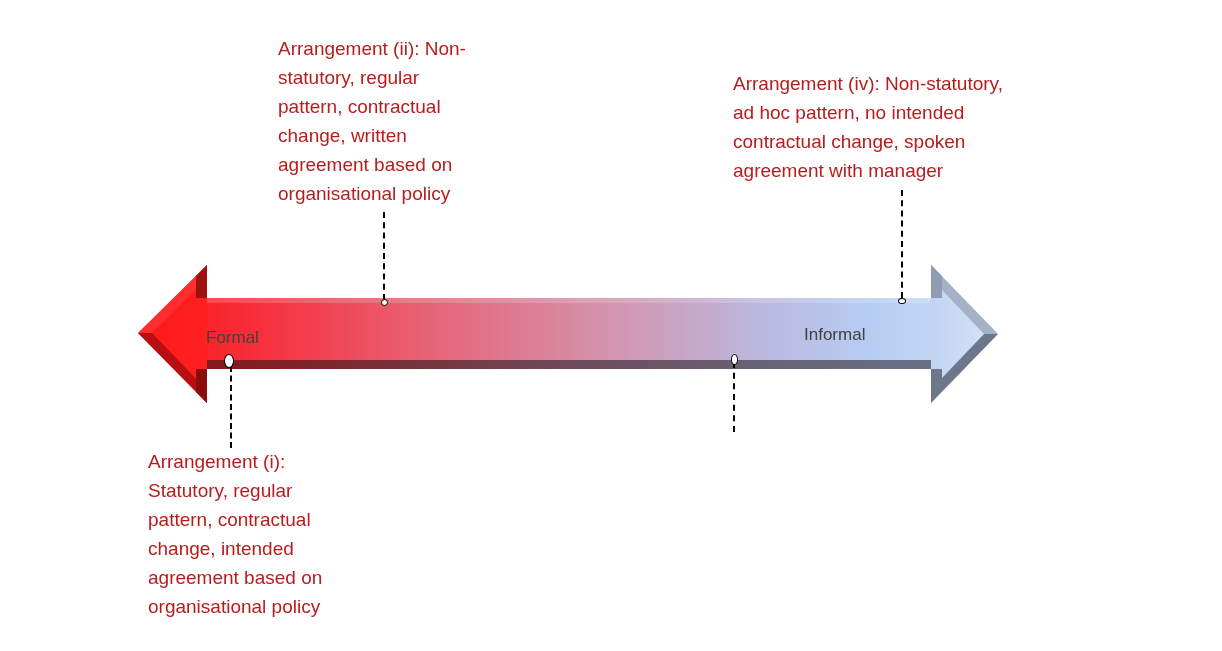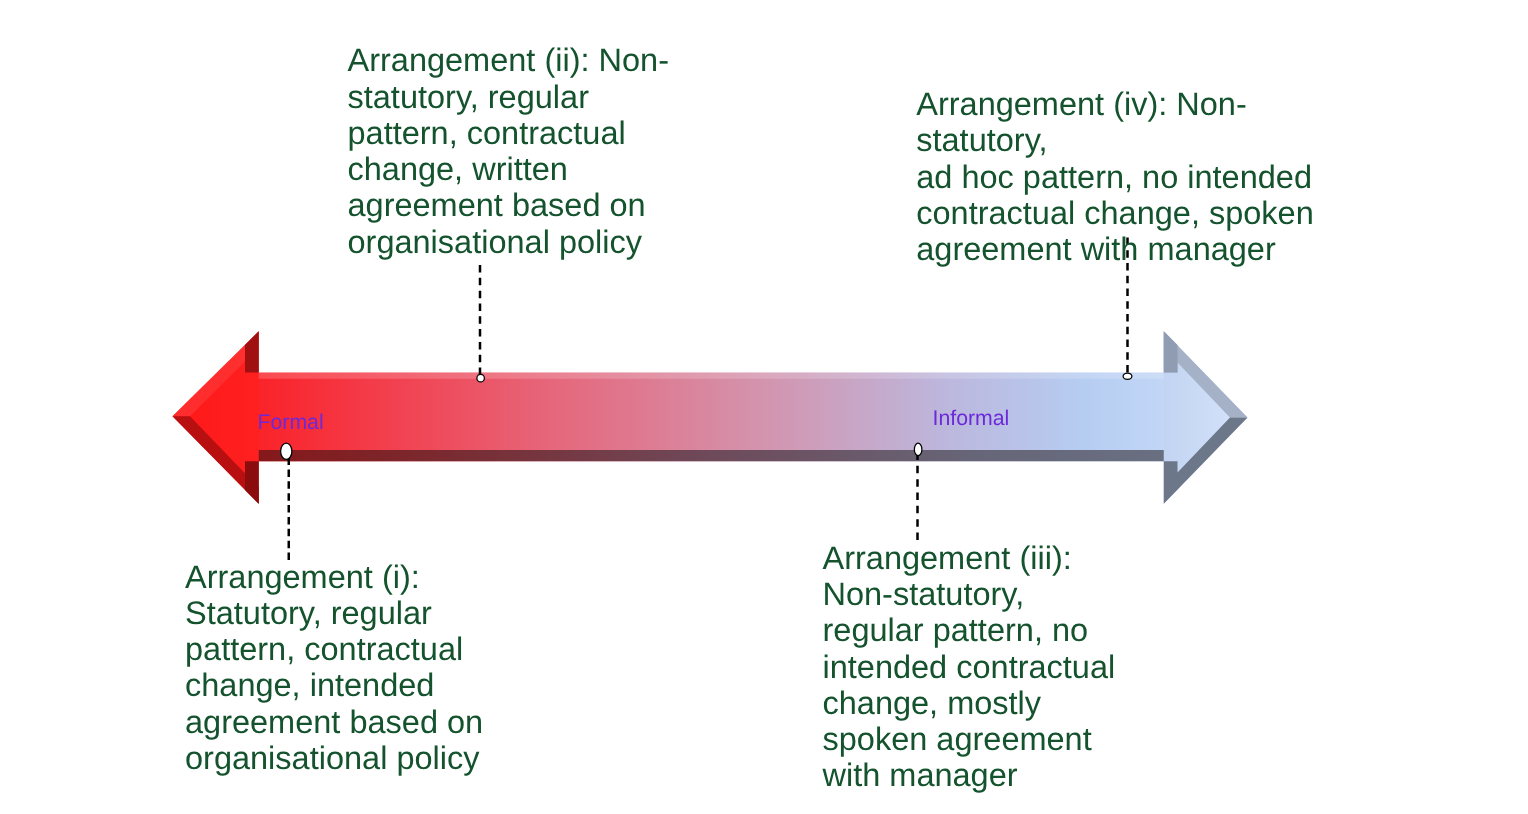--- a/index.html
+++ b/index.html
@@ -20,31 +20,31 @@
     left: 0; top: 0;
     width: 1222px;
     height: 651px;
   }
   svg.arrow-svg {
     position: absolute;
     left: 0; top: 0;
   }
   .label {
     position: absolute;
-    font-size: 26px;
+    font-size: 19px;
     line-height: 29px;
     white-space: pre-line;
-    color: #14532d;
+    color: #b91c1c;
   }
   .label.center { text-align: left; }
   .pole {
     position: absolute;
     font-size: 17px;
     line-height: 20px;
-    color: #6d28d9;
+    color: #404040;
   }
   .connector {
     position: absolute;
     width: 0;
     border-left: 2px dashed #000000;
   }
   .dot {
     position: absolute;
     background: #ffffff;
     border: 1.5px solid #000000;
@@ -97,21 +97,21 @@
     <polygon points="138,333 152,333 207,390 207,403" fill="#b81010"></polygon>
     <polygon points="196,369 207,369 207,403 196,392" fill="#8a0c0c"></polygon>
 
     <polygon points="998,334 931,265 931,403" fill="url(#rightHeadGrad)"></polygon>
     <polygon points="931,265 998,334 984,334 942,290 942,298 931,298" fill="#a4b1c7"></polygon>
     <polygon points="998,334 931,403 931,369 942,369 942,378 984,334" fill="#6c778a"></polygon>
     <polygon points="931,265 942,276 942,298 931,298" fill="#8f9cb2"></polygon>
   </svg>
 
   <div class="pole" style="left:206px; top:328px;">Formal</div>
-  <div class="pole" style="left:746px; top:325px;">Informal</div>
+  <div class="pole" style="left:804px; top:325px;">Informal</div>
 
   <div class="connector" style="left:230px; top:366px; height:82px;"></div>
   <div class="dot" style="left:224px; top:354px; width:10px; height:14px;"></div>
   <div class="label" style="left:148px; top:447px;">Arrangement (i):
 Statutory, regular
 pattern, contractual
 change, intended
 agreement based on
 organisational policy</div>
 
@@ -119,27 +119,20 @@
   <div class="dot" style="left:381px; top:299px; width:7px; height:7px;"></div>
   <div class="label" style="left:278px; top:34px;">Arrangement (ii): Non-
 statutory, regular
 pattern, contractual
 change, written
 agreement based on
 organisational policy</div>
 
   <div class="connector" style="left:733px; top:362px; height:70px;"></div>
   <div class="dot" style="left:731px; top:354px; width:7px; height:11px;"></div>
-  <div class="label" style="left:658px; top:432px;">Arrangement (iii):
-Non-statutory,
-regular pattern, no
-intended contractual
-change, mostly
-spoken agreement
-with manager</div>
 
   <div class="connector" style="left:901px; top:190px; height:108px;"></div>
   <div class="dot" style="left:898px; top:298px; width:8px; height:6px;"></div>
   <div class="label center" style="left:733px; top:69px; width:340px;">Arrangement (iv): Non-statutory,
 ad hoc pattern, no intended
 contractual change, spoken
 agreement with manager</div>
 
 </div>
 

